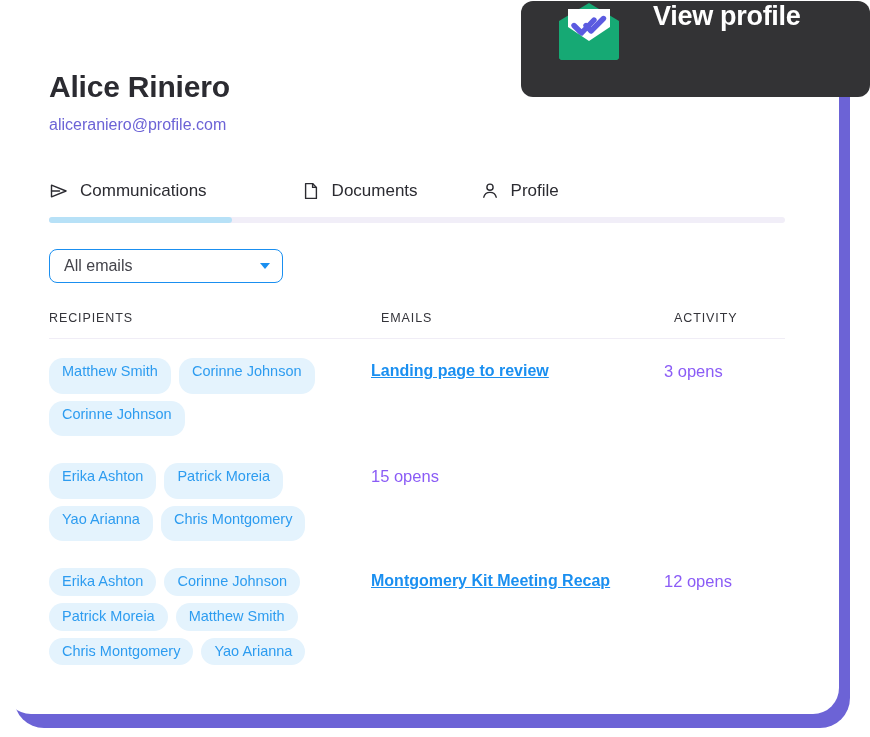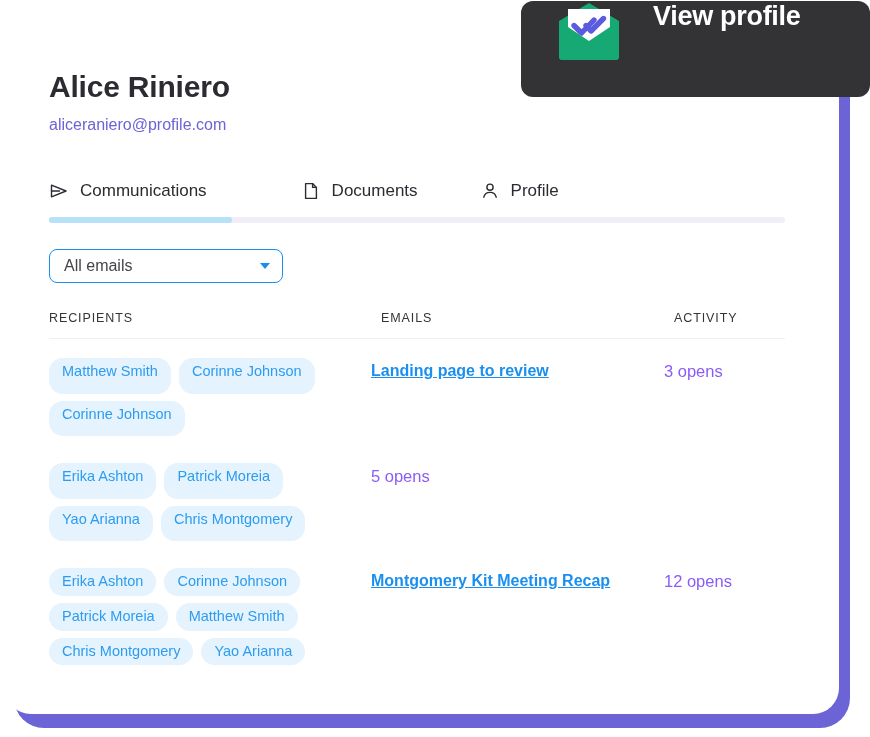--- a/index.html
+++ b/index.html
@@ -295,21 +295,21 @@
             <div class="email-subject">Landing page to review</div>
             <div class="activity">3 opens</div>
           </div>
           <div class="table-row">
             <div class="chips">
               <span class="chip">Erika Ashton</span>
               <span class="chip">Patrick Moreia</span>
               <span class="chip">Yao Arianna</span>
               <span class="chip">Chris Montgomery</span>
             </div>
-            <div class="activity">5 opens</div>
+            <div class="activity">15 opens</div>
           </div>
           <div class="table-row">
             <div class="chips">
               <span class="chip">Erika Ashton</span>
               <span class="chip">Corinne Johnson</span>
               <span class="chip">Patrick Moreia</span>
               <span class="chip">Matthew Smith</span>
               <span class="chip">Chris Montgomery</span>
               <span class="chip">Yao Arianna</span>
             </div>

